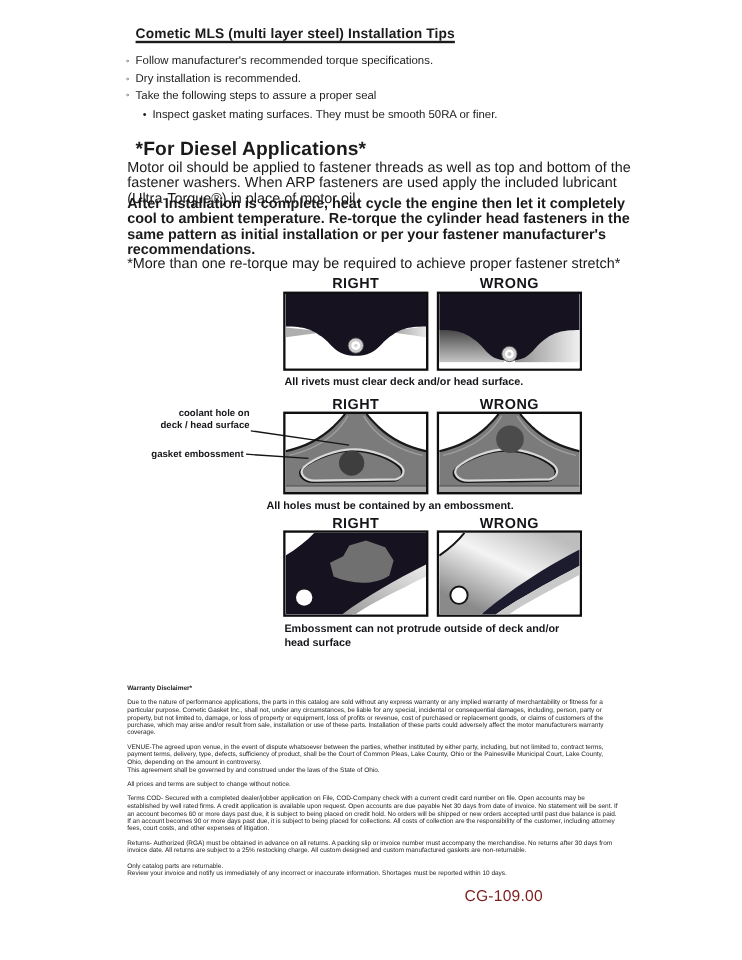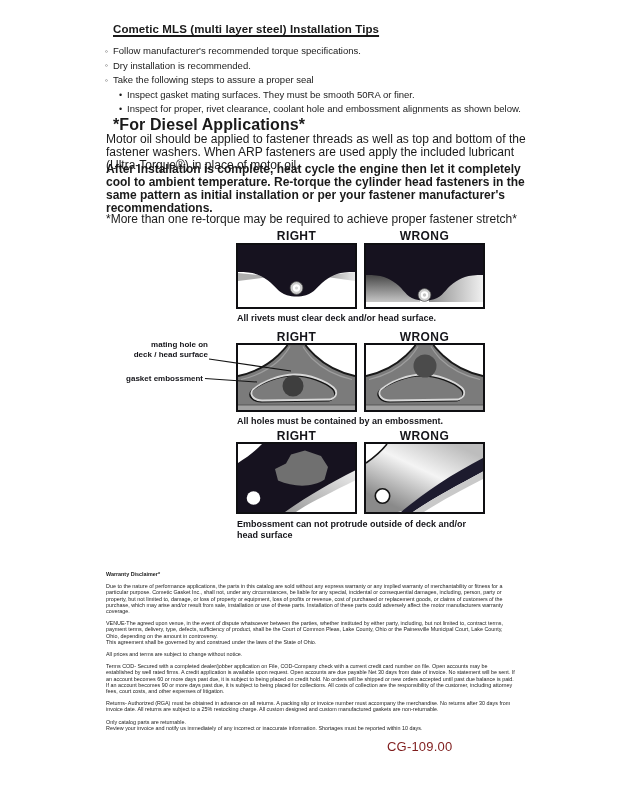--- a/index.html
+++ b/index.html
@@ -48,21 +48,20 @@
 </head>
 <body>
 
 <div class="abs" id="title">Cometic MLS (multi layer steel) Installation Tips</div>
 
 <div class="abs" id="bullets">
   <div class="row b1"><span class="m1">◦</span><span>Follow manufacturer's recommended torque specifications.</span></div>
   <div class="row b1"><span class="m1">◦</span><span>Dry installation is recommended.</span></div>
   <div class="row b1"><span class="m1">◦</span><span>Take the following steps to assure a proper seal</span></div>
   <div class="row b2"><span class="m2">•</span><span>Inspect gasket mating surfaces.  They must be smooth 50RA or finer.</span></div>
-  <div class="row b2"><span class="m2">•</span><span>Inspect for proper, rivet clearance, coolant hole and embossment alignments as shown below.</span></div>
 </div>
 
 <div class="abs" id="diesel-heading">*For Diesel Applications*</div>
 <div class="abs dpara" id="dp1">Motor oil should be applied to fastener threads as well as top and bottom of the fastener washers. When ARP fasteners are used apply the included lubricant (Ultra-Torque®) in place of motor oil.</div>
 <div class="abs dpara" id="dp2">After Installation is complete, heat cycle the engine then let it completely cool to ambient temperature. Re-torque the cylinder head fasteners in the same pattern as initial installation or per your fastener manufacturer's recommendations.</div>
 <div class="abs dpara" id="dp3">*More than one re-torque may be required to achieve proper fastener stretch*</div>
 
 <div class="abs flabel" style="left:236px;top:229px;">RIGHT</div>
 <div class="abs flabel" style="left:364px;top:229px;">WRONG</div>
 
@@ -138,31 +137,31 @@
     <path d="M114,34.5 C99,31 84,23.5 74,13.5 C70,9 67,5 65,1.5" fill="none" stroke="#9e9e9e" stroke-width="1.2"></path>
     <path d="M15,44.5 C24,36.5 42,29.5 57,29.5 C72,29.5 88,36 95.5,42.5 C100,46.5 99,52.5 92,54.5 L24,55.5 C16,55.5 10.5,49.5 15,44.5 Z" transform="translate(-1.2,1.1)" fill="none" stroke="#161616" stroke-width="1.8"></path>
     <path d="M15,44.5 C24,36.5 42,29.5 57,29.5 C72,29.5 88,36 95.5,42.5 C100,46.5 99,52.5 92,54.5 L24,55.5 C16,55.5 10.5,49.5 15,44.5 Z" fill="none" stroke="#d8d8d8" stroke-width="1.8"></path>
     <circle cx="59" cy="21" r="11.5" fill="#4b4b4b"></circle>
     <rect y="60" width="117" height="5" fill="#a3a3a3"></rect>
     <line x1="0" y1="60" x2="117" y2="60" stroke="#4a4a4a" stroke-width="0.8"></line>
   </svg>
 </div>
 
 <div class="abs ann" style="left:118px;top:340px;width:90px;">
-  <div>mating hole on</div>
+  <div>coolant hole on</div>
   <div>deck / head surface</div>
 </div>
 <div class="abs ann" style="left:111px;top:374px;width:92px;">gasket embossment</div>
 
 <svg class="abs" id="leaders">
   <line x1="209" y1="359" x2="291" y2="371" stroke="#151515" stroke-width="1.1"></line>
   <line x1="205" y1="378.5" x2="257" y2="382" stroke="#151515" stroke-width="1.1"></line>
 </svg>
 
-<div class="abs fcap" style="left:237px;top:416px;">All holes must be contained by an embossment.</div>
+<div class="abs fcap" style="left:222px;top:416px;">All holes must be contained by an embossment.</div>
 
 <div class="abs flabel" style="left:236px;top:429px;">RIGHT</div>
 <div class="abs flabel" style="left:364px;top:429px;">WRONG</div>
 
 <div class="abs fbox" style="left:236px;top:442px;height:72px;">
   <svg viewBox="0 0 117 68" preserveAspectRatio="none">
     <defs>
       <linearGradient id="r5g" x1="0" y1="1" x2="1" y2="0">
         <stop offset="0" stop-color="#9b9b9b"></stop>
           <stop offset="1" stop-color="#ececec"></stop>

